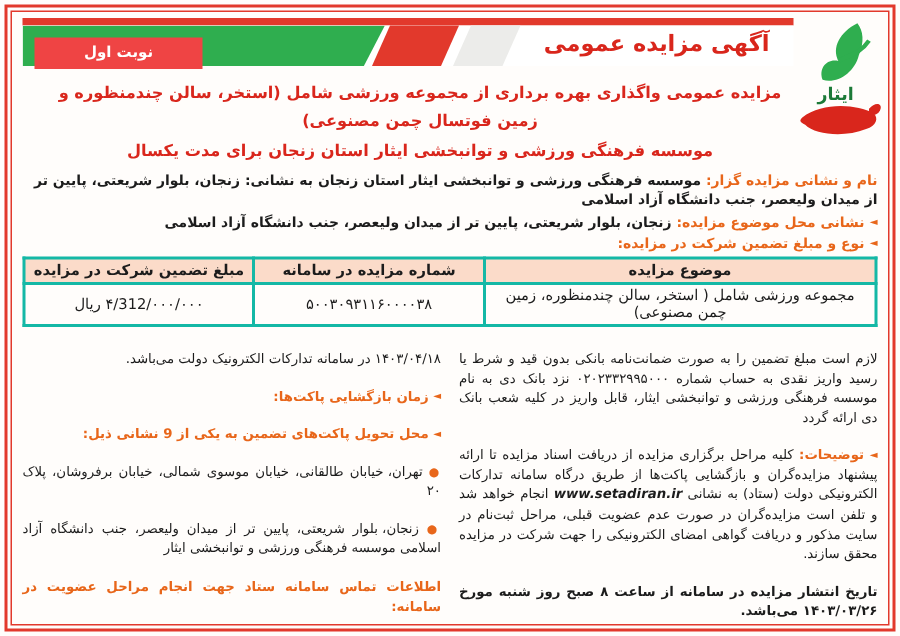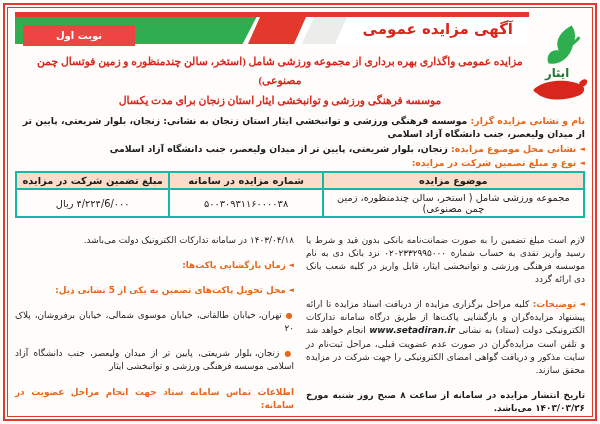--- a/index.html
+++ b/index.html
@@ -1,35 +1,35 @@
 <!DOCTYPE html>
 <html lang="fa" dir="rtl"><head>
 <meta charset="utf-8">
 <style>
   html,body{margin:0;padding:0;background:#ffffff;}
   .page{width:600px;height:424px;box-sizing:border-box;padding:3px;font-family:"DejaVu Sans",sans-serif;background:#fffdfb;}
   .frame{height:100%;box-sizing:border-box;border:2px solid #e2392c;padding:2px;}
   .inner{height:100%;box-sizing:border-box;border:1px solid #e2392c;padding:3px 7px;position:relative;direction:rtl;overflow:hidden;}
 
   
-  .logo{position:absolute;top:13px;right:3px;width:58px;height:96px;}
+  .logo{position:absolute;top:3px;right:3px;width:58px;height:96px;}
 
   
   .hdr{position:relative;height:40px;margin-right:56px;}
   .hdr-bar{position:absolute;top:1px;left:0;right:0;height:5px;background:#e2392c;}
   .hdr-band{position:absolute;top:6px;left:0;right:0;height:27px;background:#ffffff;}
   .green-shape{position:absolute;left:0;top:0;height:100%;width:47%;background:#2fae4f;
     clip-path:polygon(0 0,100% 0,calc(100% - 14px) 100%,0 100%);}
   .stripe-red{position:absolute;left:46.5%;top:0;height:100%;width:9%;background:#e2392c;transform:skewX(-24deg);}
   .stripe-gray{position:absolute;left:57%;top:0;height:100%;width:6.5%;background:#ececea;transform:skewX(-24deg);}
   .hdr-title{position:absolute;right:16px;top:3px;color:#d9261c;font-weight:bold;font-size:15px;white-space:nowrap;}
   .badge{position:absolute;left:8px;top:14px;width:112px;height:21px;background:#ef4444;color:#ffffff;
     font-size:10px;font-weight:bold;display:flex;align-items:center;justify-content:center;}
 
-  .subtitle{margin:1px 50px 0 10px;text-align:center;color:#d9261c;font-weight:bold;font-size:10.8px;line-height:1.8;font-family:Liberation Serif, serif;}
+  .subtitle{margin:1px 50px 0 10px;text-align:center;color:#d9261c;font-weight:bold;font-size:10.8px;line-height:1.8;}
 
   .info{margin:4px 0 0;font-size:9.3px;line-height:1.42;font-weight:bold;color:#1c1c1c;}
   .info p{margin:0 0 1px;}
   .orange{color:#e8661a;font-weight:bold;}
   .hb{color:#e8661a;font-size:7px;vertical-align:1px;}
 
   table{width:100%;border-collapse:collapse;margin:2px 0 4px;font-size:9.8px;text-align:center;color:#1c1c1c;}
   th,td{border:2px solid #14b8a6;padding:2px 4px;}
   th{background:#fbdbc9;font-weight:bold;}
   td.num{direction:ltr;}
@@ -95,21 +95,21 @@
           <tr>
             <th style="width:46%">موضوع مزایده</th>
             <th style="width:27%">شماره مزایده در سامانه</th>
             <th style="width:27%">مبلغ تضمین شرکت در مزایده</th>
           </tr>
         </thead>
         <tbody>
           <tr>
             <td>مجموعه ورزشی شامل ( استخر، سالن چندمنظوره، زمین چمن مصنوعی)</td>
             <td class="num">۵۰۰۳۰۹۳۱۱۶۰۰۰۰۳۸</td>
-            <td>۴/۲۲۴/6/۰۰۰ ریال</td>
+            <td>۴/312/۰۰۰/۰۰۰ ریال</td>
           </tr>
         </tbody>
       </table>
 
       <div class="cols">
 
         <div class="col">
           <p>لازم است مبلغ تضمین را به صورت ضمانت‌نامه بانکی بدون قید و شرط یا رسید واریز نقدی به حساب شماره ۰۲۰۲۳۳۲۹۹۵۰۰۰ نزد بانک دی به نام موسسه فرهنگی ورزشی و توانبخشی ایثار، قابل واریز در کلیه شعب بانک دی ارائه گردد</p>
           <p>
             <span class="hb">◄</span>
@@ -124,21 +124,21 @@
         </div>
 
         <div class="col">
           <p>۱۴۰۳/۰۴/۱۸ در سامانه تدارکات الکترونیک دولت می‌باشد.</p>
           <p>
             <span class="hb">◄</span>
             <span class="orange">زمان بازگشایی پاکت‌ها:</span>
           </p>
           <p>
             <span class="hb">◄</span>
-            <span class="orange">محل تحویل پاکت‌های تضمین به یکی از 5 نشانی ذیل:</span>
+            <span class="orange">محل تحویل پاکت‌های تضمین به یکی از 9 نشانی ذیل:</span>
           </p>
           <p>
             <span class="dot">●</span>
             <span>تهران، خیابان طالقانی، خیابان موسوی شمالی، خیابان برفروشان، پلاک ۲۰</span>
           </p>
           <p>
             <span class="dot">●</span>
             <span>زنجان، بلوار شریعتی، پایین تر از میدان ولیعصر، جنب دانشگاه آزاد اسلامی موسسه فرهنگی ورزشی و توانبخشی ایثار</span>
           </p>
           <p>

